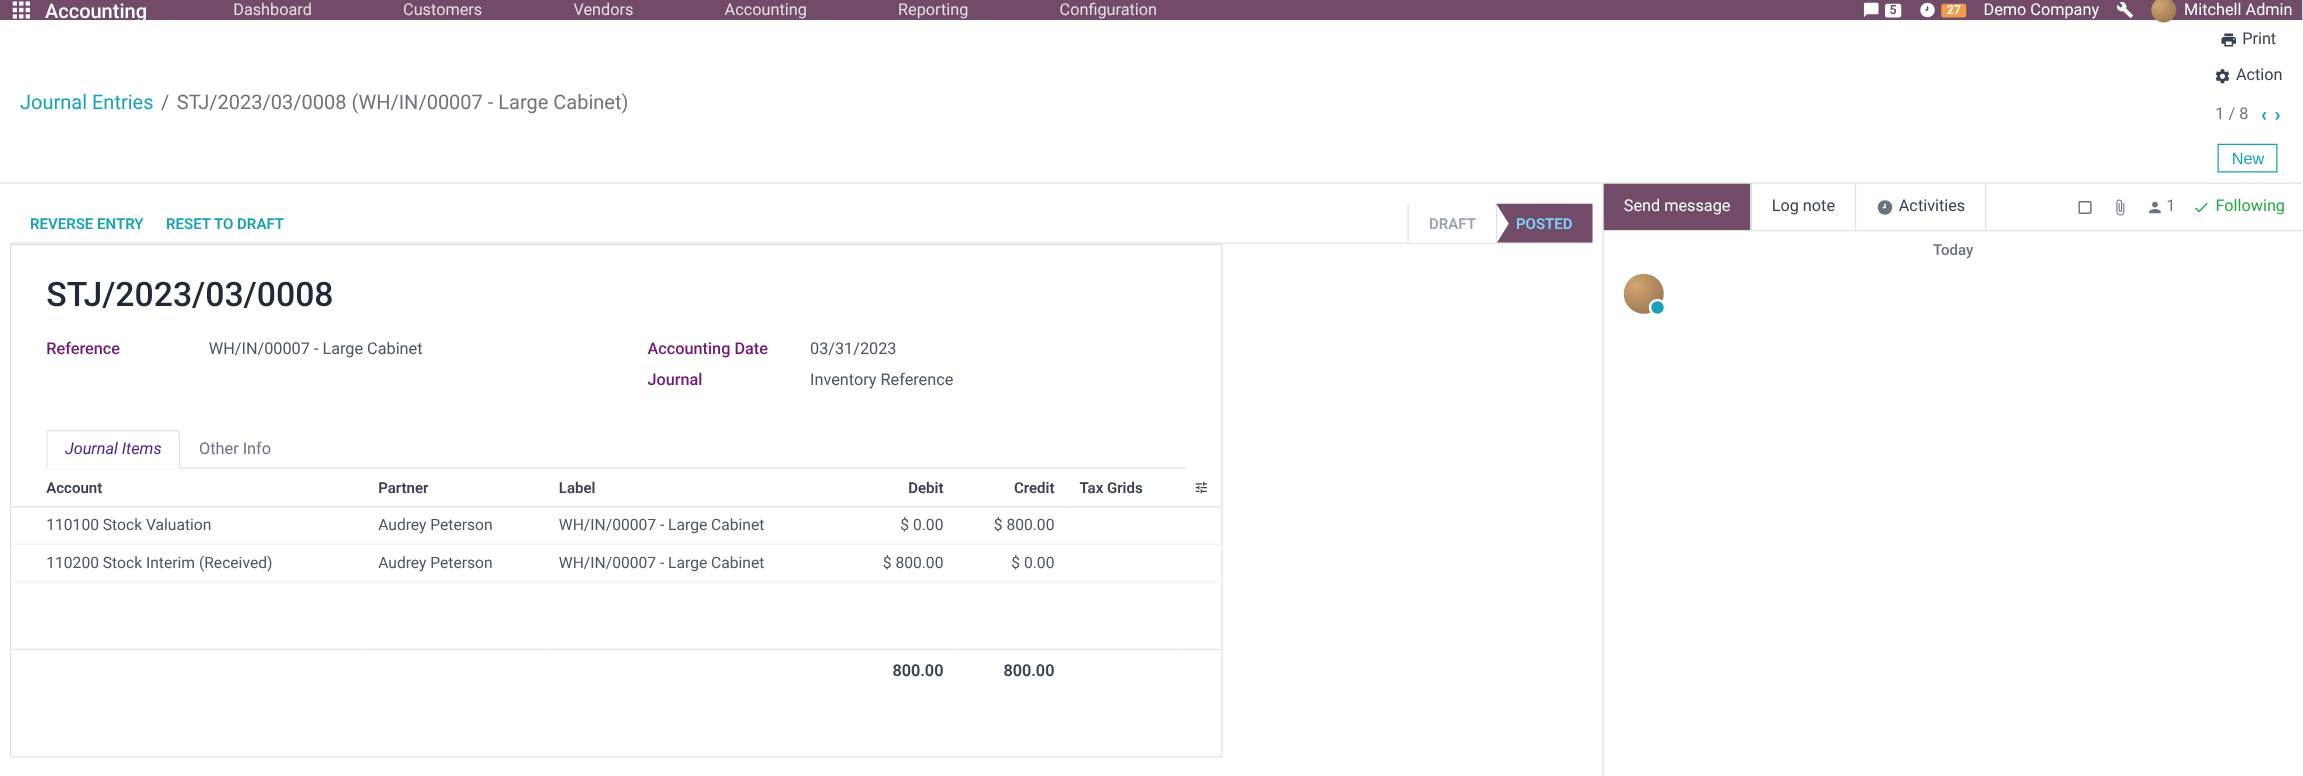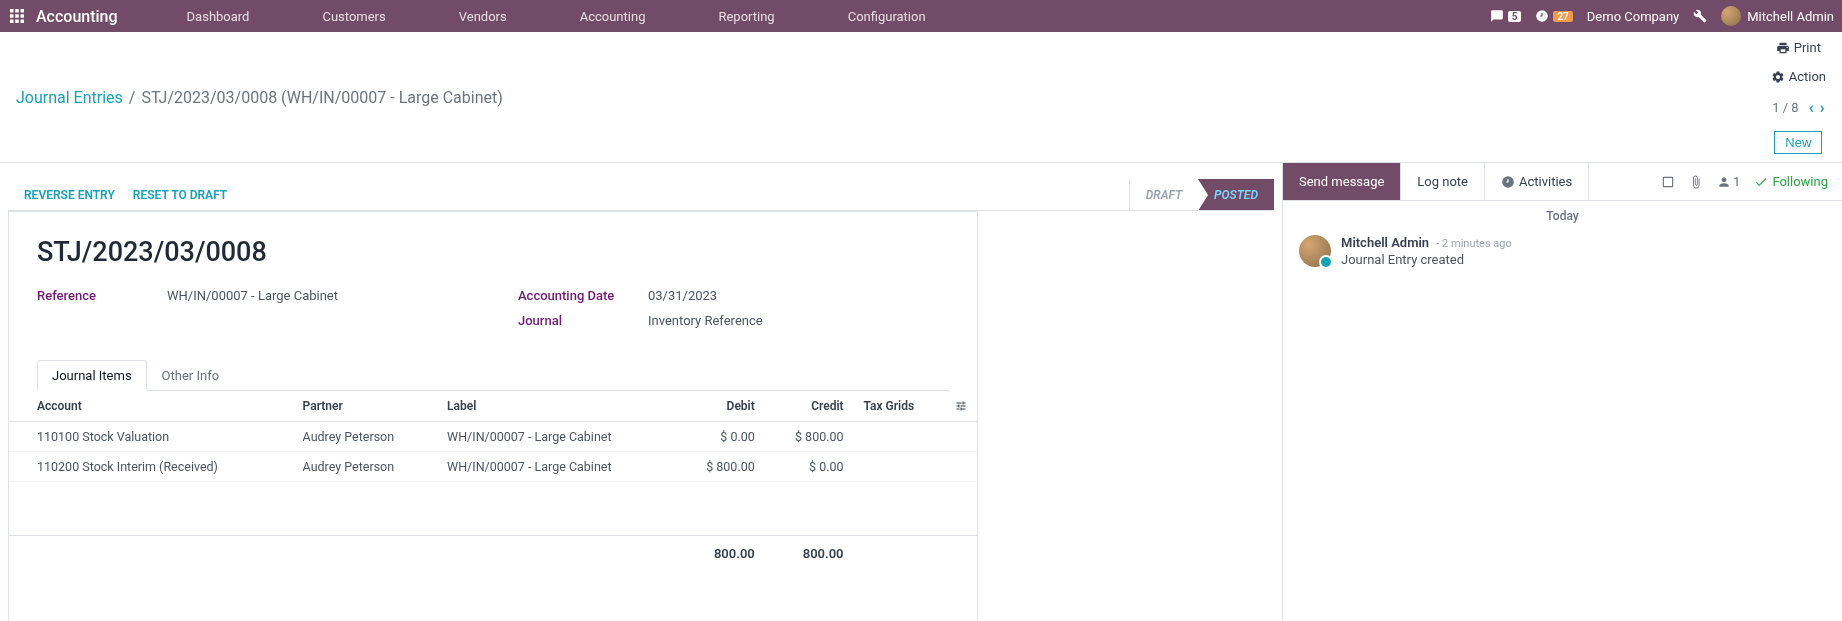--- a/index.html
+++ b/index.html
@@ -1,19 +1,19 @@
 <!DOCTYPE html>
 <html><head>
 <meta charset="utf-8">
 <style>
 * { box-sizing: border-box; margin: 0; padding: 0; }
 body { font-family: -apple-system, BlinkMacSystemFont, "Segoe UI", Roboto, sans-serif; font-size: 13px; color: #374151; background: #fff; }
 
 
-.navbar { background: #714B67; height: 32px; display: flex; align-items: center; color: #fff; padding: 0 8px; }
+.navbar { background: #714B67; height: 16px; display: flex; align-items: center; color: #fff; padding: 0 8px; }
 .nav-apps { width: 18px; height: 18px; display: inline-flex; align-items: center; justify-content: center; margin-right: 10px; }
 .nav-brand { font-size: 16px; font-weight: 500; margin-right: 22px; color: #fff; }
 .nav-menu { display: flex; gap: 26px; }
 .nav-item { color: #e8dde5; font-size: 13px; cursor: pointer; margin-left: 47px; }
 .nav-right { margin-left: auto; display: flex; align-items: center; gap: 14px; }
 .nav-badge-group { display: inline-flex; align-items: center; gap: 4px; }
 .nav-badge { background: #fff; color: #714B67; font-size: 10px; padding: 0 4px; border-radius: 2px; font-weight: 600; }
 .nav-badge-orange { background: #f29c4b; color: #fff; font-size: 10px; padding: 0 4px; border-radius: 2px; font-weight: 600; }
 .nav-user { display: inline-flex; align-items: center; gap: 6px; color: #fff; }
 .nav-avatar { width: 20px; height: 20px; border-radius: 50%; background: radial-gradient(circle at 30% 30%, #d4a574, #8b6f47); }
@@ -27,21 +27,21 @@
 .control-right { margin-left: auto; display: flex; align-items: center; gap: 14px; flex-direction: column; }
 .btn-icon { display: inline-flex; align-items: center; gap: 4px; cursor: pointer; color: #374151; font-size: 13px; }
 .pager { display: inline-flex; align-items: center; gap: 4px; color: #6c757d; }
 .pager-arrows { display: inline-flex; gap: 6px; margin-left: 6px; }
 .pager-arrow { color: #17a2b8; font-weight: bold; cursor: pointer; font-size: 16px; }
 .btn-new { border: 1px solid #17a2b8; color: #17a2b8; padding: 3px 10px; background: #fff; cursor: pointer; font-size: 13px; }
 
 
 .statusbar { display: flex; align-items: center; border-bottom: 1px solid #dee2e6; padding: 0 0 0 16px; height: 32px; }
 .status-action { color: #17a2b8; font-weight: 600; font-size: 12px; margin-right: 18px; cursor: pointer; text-transform: uppercase; }
-.status-widget { margin-left: auto; display: flex; align-items: stretch; height: 100%; font-style: italic; }
+.status-widget { margin-left: auto; display: flex; align-items: stretch; height: 100%; }
 .status-step { display: flex; align-items: center; padding: 0 16px; font-size: 12px; font-weight: 600; position: relative; }
 .status-step.inactive { background: #fff; color: #9ca3af; border-left: 1px solid #dee2e6; }
 .status-step.active { background: #714B67; color: #7dd3fc; }
 .status-step.active::before { content:""; position:absolute; left:-10px; top:0; border-top:16px solid transparent; border-bottom:16px solid transparent; border-left:10px solid #fff; }
 .status-step.inactive::after { content:""; position:absolute; right:-10px; top:0; border-top:16px solid transparent; border-bottom:16px solid transparent; border-left:10px solid #fff; z-index:1; }
 
 
 .wrap { display: flex; }
 .form-area { flex: 1; padding: 16px 8px 16px 8px; }
 .chatter { width: 560px; border-left: 1px solid #dee2e6; min-height: 550px; }
@@ -51,21 +51,21 @@
 .title { font-size: 27px; font-weight: 500; color: #1f2937; margin-bottom: 18px; }
 .fields-row { display: flex; gap: 50px; }
 .fields-col { flex: 1; }
 .field-pair { display: flex; margin-bottom: 8px; }
 .field-label { width: 130px; color: #701a75; font-weight: 500; font-size: 13px; padding-top: 2px; }
 .field-val { color: #4b5563; font-size: 13px; padding-top: 2px; }
 
 
 .tabs { display: flex; border-bottom: 1px solid #dee2e6; margin: 12px 28px 0 28px; }
 .tab { padding: 7px 14px; cursor: pointer; font-size: 13px; color: #6b7280; border: 1px solid transparent; border-bottom: none; margin-bottom: -1px; }
-.tab.active { color: #0f172a; border-color: #dee2e6; border-bottom: 1px solid #fff; background: #fff; border-radius: 3px 3px 0 0; }
+.tab.active { color: #4c1d95; border-color: #dee2e6; border-bottom: 1px solid #fff; background: #fff; border-radius: 3px 3px 0 0; font-style: italic; }
 
 
 .jtable { width: 100%; border-collapse: collapse; }
 .jtable thead th { text-align: left; font-weight: 600; font-size: 12px; padding: 8px 10px; border-bottom: 1px solid #dee2e6; color: #374151; }
 .jtable thead th.num { text-align: right; }
 .jtable tbody td { padding: 7px 10px; border-bottom: 1px solid #f3f4f6; font-size: 12.5px; color: #4b5563; }
 .jtable tbody td.num { text-align: right; }
 .jtable .blankrow td { height: 54px; border-bottom: 1px solid #dee2e6; }
 .jtable tfoot td { padding: 10px 10px; text-align: right; font-weight: 600; border-top: 1px solid #dee2e6; font-size: 13px; }
 .th-icon { text-align: center; width: 30px; }
@@ -296,20 +296,15 @@
           <svg class="icon16" viewBox="0 0 24 24" fill="#28a745">
               <path d="M9 16.17L4.83 12l-1.42 1.41L9 19 21 7l-1.41-1.41z"></path>
             </svg>
           <span>Following</span>
         </span>
       </div>
     </div>
     <div class="ch-today">Today</div>
     <div class="ch-msg">
       <div class="ch-avatar"></div>
-      <div>
-        <span class="ch-author">Mitchell Admin</span>
-        <span class="ch-time">- <span>2 minutes ago</span></span>
-        <div class="ch-body">Journal Entry created</div>
-      </div>
     </div>
   </div>
 </div>
 
 </body></html>

